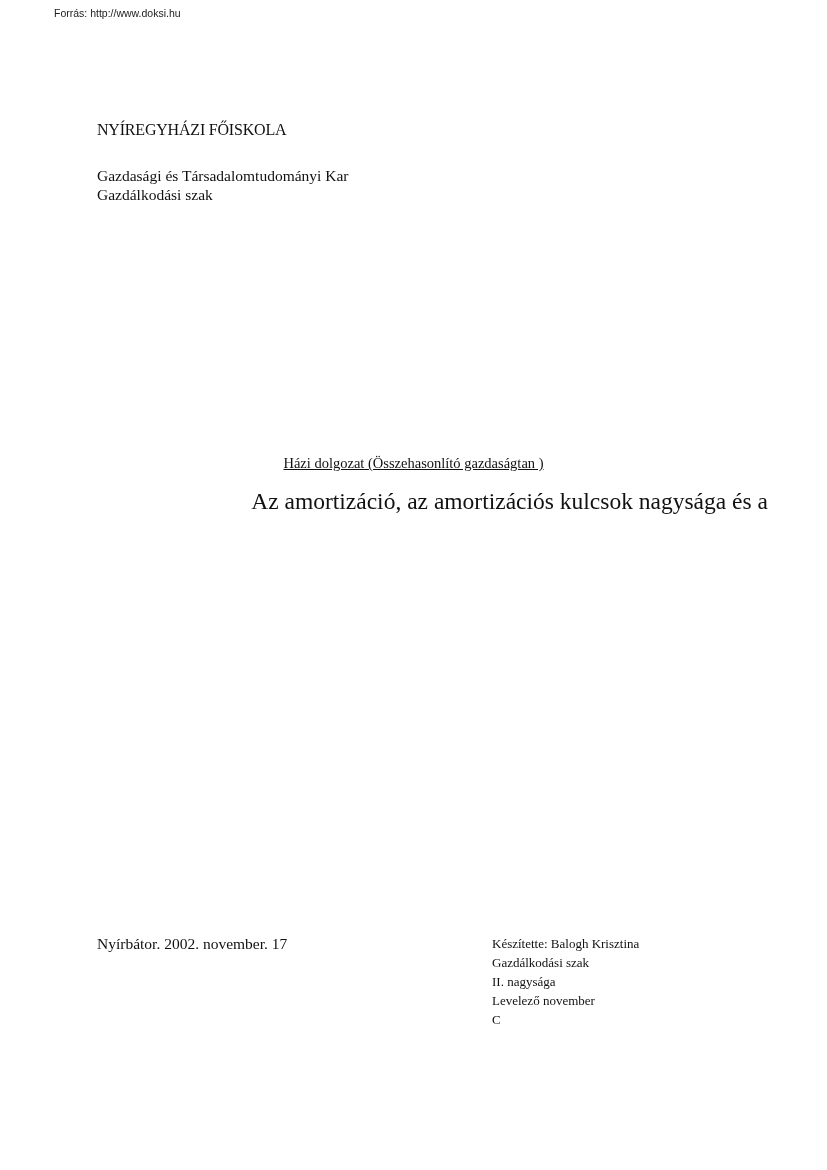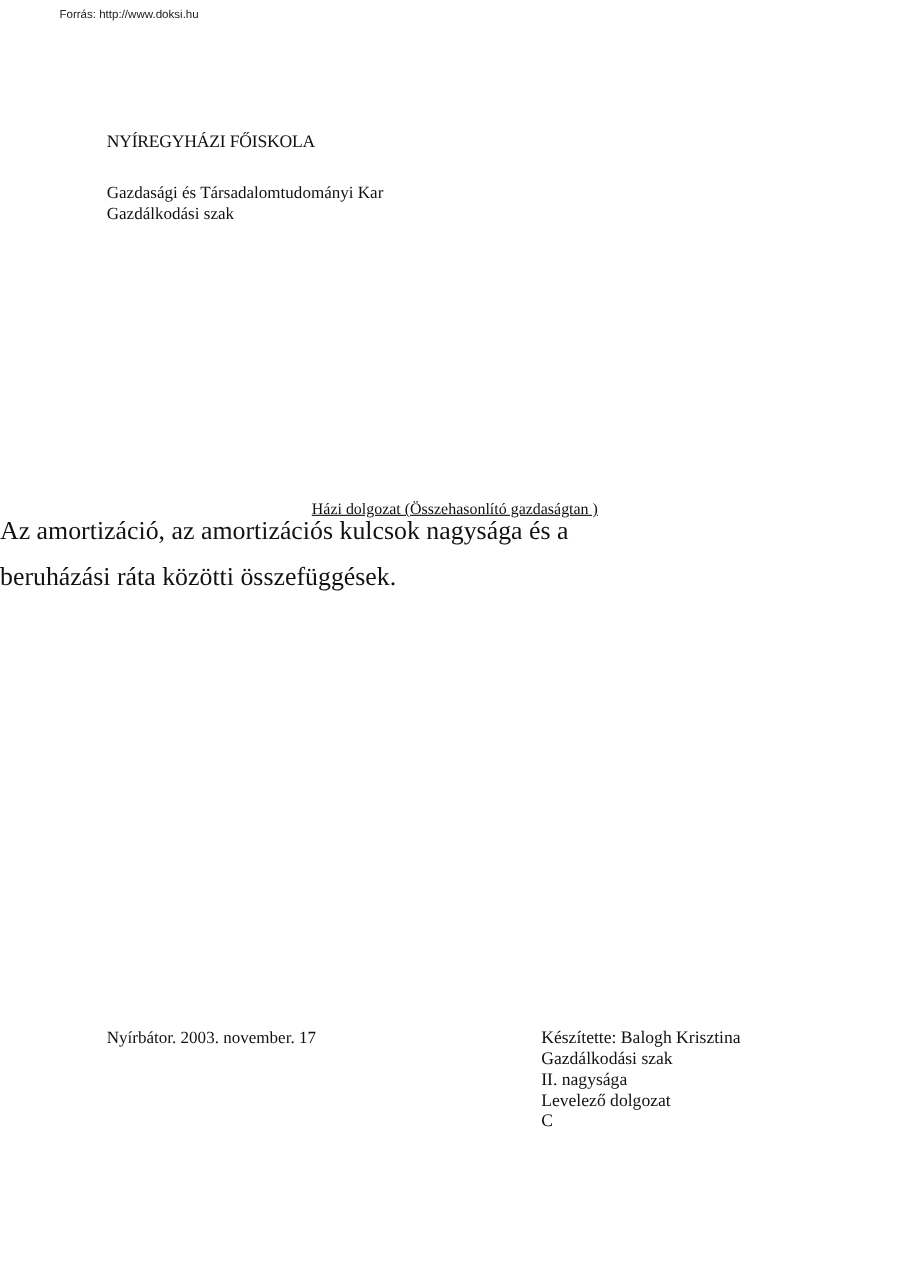--- a/index.html
+++ b/index.html
@@ -52,39 +52,39 @@
     }
     .subtitle span {
       text-decoration: underline;
       position: relative;
       left: 0px;
     }
     .title {
       position: absolute;
       left: 0;
       width: 768px;
-      top: 462px;
-      text-align: left;
+      top: 480px;
+      text-align: right;
       font-size: 23.5px;
       line-height: 42px;
     }
     .title div { white-space: nowrap; }
     .place-date {
       position: absolute;
       left: 97px;
       top: 934px;
       font-size: 15.5px;
       line-height: 19px;
       white-space: nowrap;
     }
     .author-block {
       position: absolute;
       left: 492px;
       top: 934px;
-      font-size: 16px;
+      font-size: 13px;
       line-height: 19px;
     }
     .author-block div { white-space: nowrap; }
   </style>
 </head>
 <body>
 
 <div class="source-note">Forrás: http://www.doksi.hu</div>
 
 <div class="institution">NYÍREGYHÁZI FŐISKOLA</div>
@@ -93,24 +93,23 @@
   <div>Gazdasági és Társadalomtudományi Kar</div>
   <div>Gazdálkodási szak</div>
 </div>
 
 <div class="subtitle">
   <span>Házi dolgozat (Összehasonlító gazdaságtan )</span>
 </div>
 
 <div class="title">
   <div>Az amortizáció, az amortizációs kulcsok nagysága és a</div>
-  <div>beruházási ráta közötti összefüggések.</div>
 </div>
 
-<div class="place-date">Nyírbátor. 2003. november. 17</div>
+<div class="place-date">Nyírbátor. 2002. november. 17</div>
 
 <div class="author-block">
   <div>Készítette: Balogh Krisztina</div>
   <div>Gazdálkodási szak</div>
   <div>II. nagysága</div>
-  <div>Levelező dolgozat</div>
+  <div>Levelező november</div>
   <div>C</div>
 </div>
 
 </body></html>

